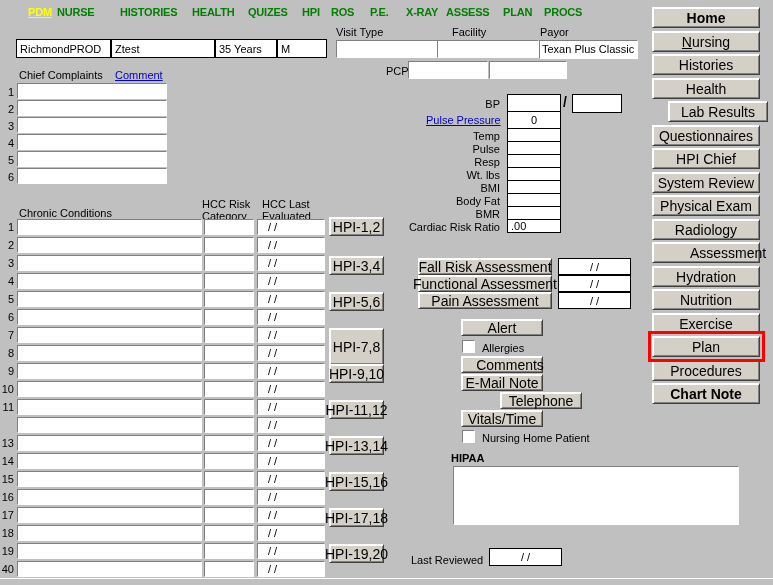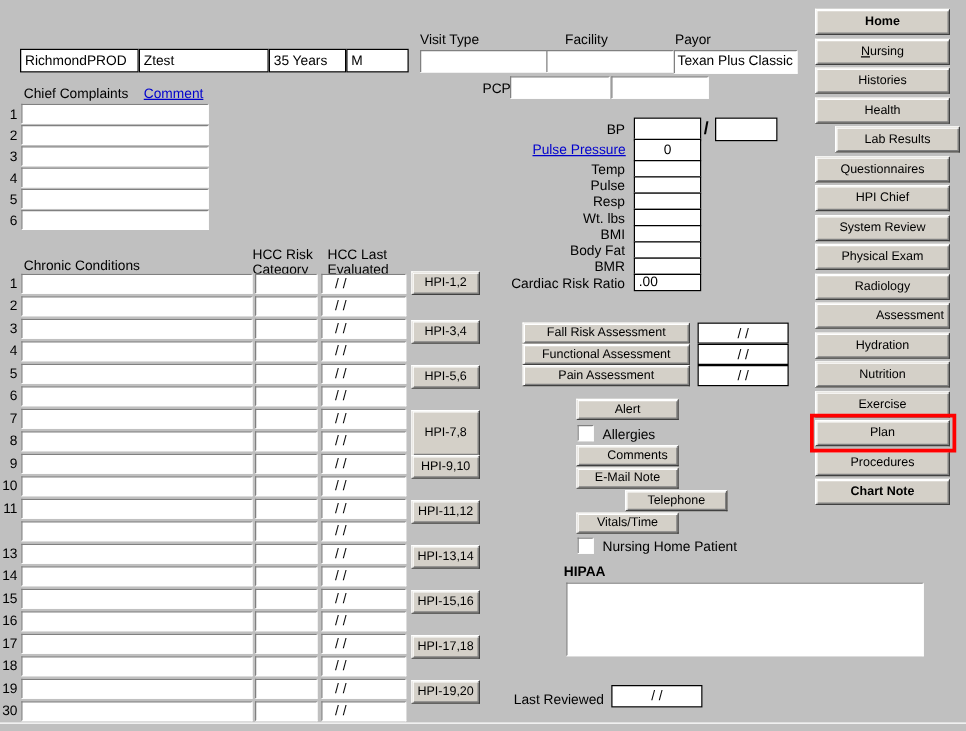--- a/index.html
+++ b/index.html
@@ -98,21 +98,21 @@
   }
 
   
   .btn {
     position: absolute;
     background: #d4d0c8;
     border: 1px solid;
     border-color: #ffffff #404040 #404040 #ffffff;
     box-sizing: border-box;
     font-family: "Liberation Sans", sans-serif;
-    font-size: 10px;
+    font-size: 14px;
     color: #000;
     display: flex;
     align-items: center;
     justify-content: center;
     white-space: nowrap;
     cursor: pointer;
     box-shadow: inset 1px 1px 0 #ffffff, inset -1px -1px 0 #808080;
   }
   .btn.bold { font-weight: bold; }
 
@@ -167,20 +167,34 @@
     font-size: 14px;
     font-weight: bold;
     color: #000;
   }
 </style>
 </head>
 <body>
 
 <div id="app">
 
+  <div id="menubar">
+      <div class="menu-item active" style="left: 28px;">PDM</div>
+      <div class="menu-item" style="left: 57px;">NURSE</div>
+      <div class="menu-item" style="left: 120px;">HISTORIES</div>
+      <div class="menu-item" style="left: 192px;">HEALTH</div>
+      <div class="menu-item" style="left: 248px;">QUIZES</div>
+      <div class="menu-item" style="left: 302px;">HPI</div>
+      <div class="menu-item" style="left: 331px;">ROS</div>
+      <div class="menu-item" style="left: 370px;">P.E.</div>
+      <div class="menu-item" style="left: 406px;">X-RAY</div>
+      <div class="menu-item" style="left: 446px;">ASSESS</div>
+      <div class="menu-item" style="left: 503px;">PLAN</div>
+      <div class="menu-item" style="left: 544px;">PROCS</div>
+    </div>
 
   <div class="blk" style="left:16px;top:39px;width:95px;height:19px;">RichmondPROD</div>
   <div class="blk" style="left:111px;top:39px;width:104px;height:19px;">Ztest</div>
   <div class="blk" style="left:215px;top:39px;width:62px;height:19px;text-align:center;">35 Years</div>
   <div class="blk" style="left:277px;top:39px;width:50px;height:19px;">M</div>
 
   <div class="lbl" style="left:336px;top:26px;">Visit Type</div>
   <div class="tf" style="left:336px;top:40px;width:102px;height:18px;"></div>
 
   <div class="lbl" style="left:452px;top:26px;">Facility</div>
@@ -286,21 +300,21 @@
       <div class="tf" style="left: 204px; top: 507px; width: 50px; height: 16px;"></div>
       <div class="tf" style="left: 257px; top: 507px; width: 68px; height: 16px; padding-left: 10px;">/  /</div>
       <div class="rn" style="left: 0px; top: 527px; width: 14px;">18</div>
       <div class="tf" style="left: 17px; top: 525px; width: 185px; height: 16px;"></div>
       <div class="tf" style="left: 204px; top: 525px; width: 50px; height: 16px;"></div>
       <div class="tf" style="left: 257px; top: 525px; width: 68px; height: 16px; padding-left: 10px;">/  /</div>
       <div class="rn" style="left: 0px; top: 545px; width: 14px;">19</div>
       <div class="tf" style="left: 17px; top: 543px; width: 185px; height: 16px;"></div>
       <div class="tf" style="left: 204px; top: 543px; width: 50px; height: 16px;"></div>
       <div class="tf" style="left: 257px; top: 543px; width: 68px; height: 16px; padding-left: 10px;">/  /</div>
-      <div class="rn" style="left: 0px; top: 563px; width: 14px;">30</div>
+      <div class="rn" style="left: 0px; top: 563px; width: 14px;">40</div>
       <div class="tf" style="left: 17px; top: 561px; width: 185px; height: 16px;"></div>
       <div class="tf" style="left: 204px; top: 561px; width: 50px; height: 16px;"></div>
       <div class="tf" style="left: 257px; top: 561px; width: 68px; height: 16px; padding-left: 10px;">/  /</div>
     </div>
   <div id="hpi-buttons">
       <div class="btn" style="left: 329px; top: 217px; width: 55px; height: 19px;">HPI-1,2</div>
       <div class="btn" style="left: 329px; top: 256px; width: 55px; height: 19px;">HPI-3,4</div>
       <div class="btn" style="left: 329px; top: 292px; width: 55px; height: 19px;">HPI-5,6</div>
       <div class="btn" style="left: 329px; top: 328px; width: 55px; height: 37px;">HPI-7,8</div>
       <div class="btn" style="left: 329px; top: 364px; width: 55px; height: 19px;">HPI-9,10</div>

